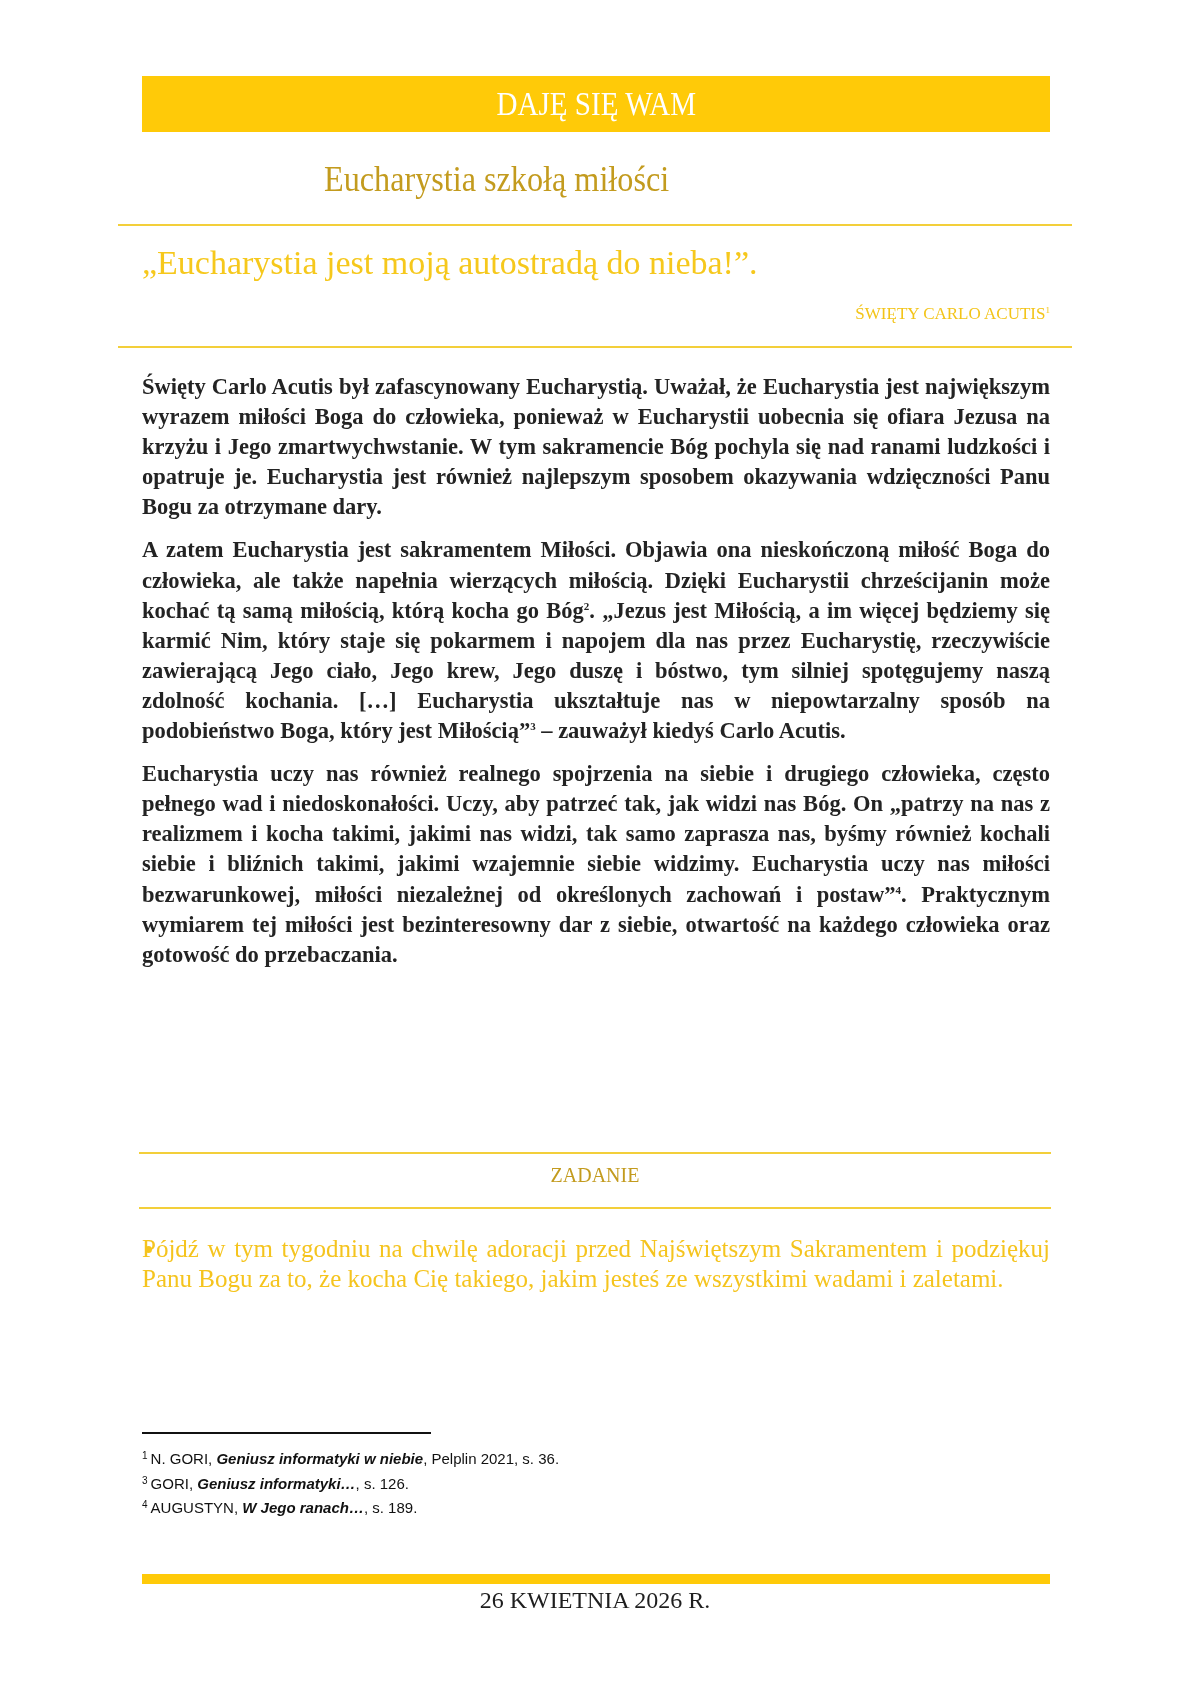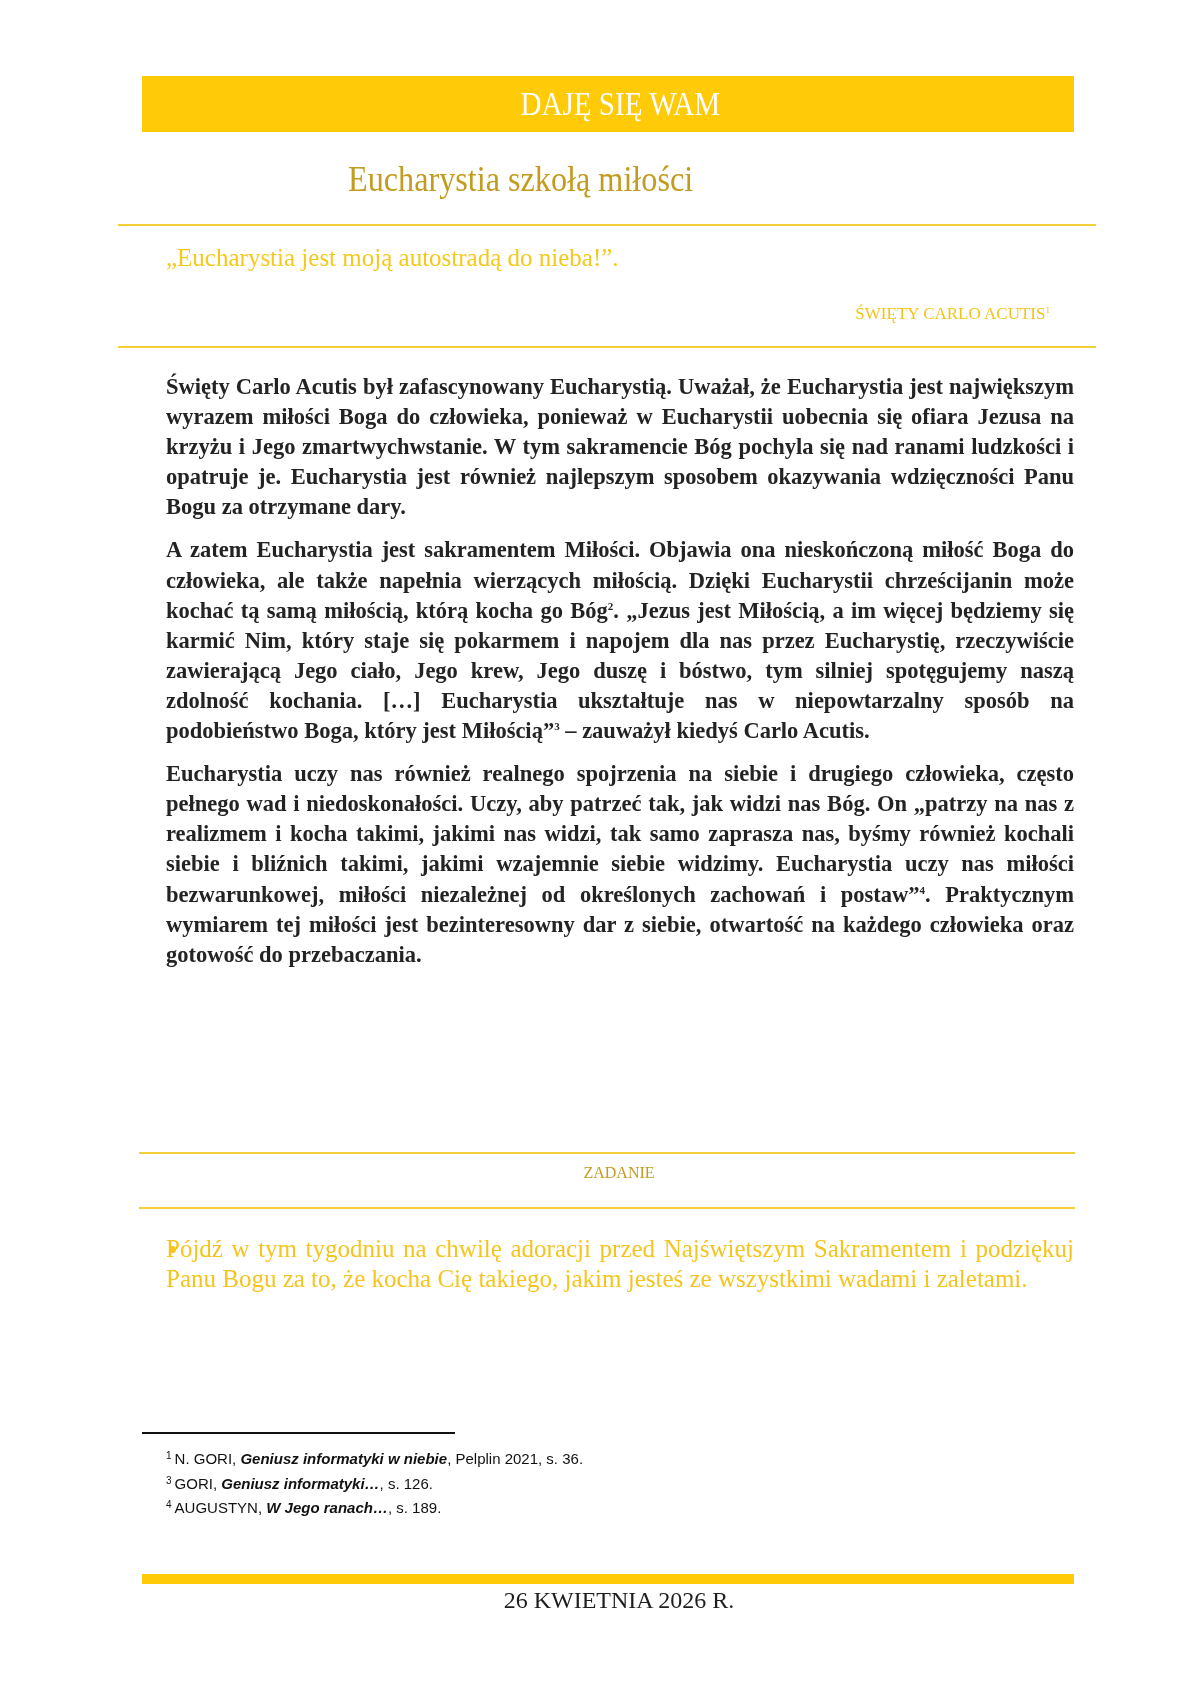--- a/index.html
+++ b/index.html
@@ -1,37 +1,37 @@
 <!DOCTYPE html>
 <html><head>
 <meta charset="utf-8">
 <style>
   html, body { margin: 0; padding: 0; background: #ffffff; }
   body { width: 1190px; height: 1683px; position: relative; overflow: hidden;
          font-family: "DejaVu Serif", "Liberation Serif", serif; color: #1e1e1e; }
-  .abs { position: absolute; padding-left: 24px; }
+  .abs { position: absolute; }
   .banner { left: 142px; top: 76px; width: 908px; height: 56px; background: #FFCA08;
             display: flex; align-items: center; justify-content: center; }
   .banner-text { color: #ffffff; font-family: "Liberation Serif", serif; font-size: 33px;
                  letter-spacing: 0px; transform: scaleX(0.88); }
   .title { left: 0; width: 994px; top: 160px; text-align: center; color: #C39B1E;
            font-family: "Liberation Serif", serif; font-size: 35px; }
   .title span { display: inline-block; transform: scaleX(0.92); }
   .rule { height: 2px; background: #F3CF3A; }
   .quote { left: 142px; top: 244px; color: #F6C81C; font-family: "Liberation Serif", serif;
-           font-size: 25px; }
+           font-size: 34px; }
   .attribution { right: 140px; top: 304px; color: #F3C418; font-family: "Liberation Serif", serif;
                  font-size: 17px; }
   .attribution sup { font-size: 9px; vertical-align: 6px; }
   .body { left: 142px; top: 372px; width: 908px; font-family: "Liberation Serif", serif;
           font-size: 22.5px; line-height: 30.1px; text-align: justify; color: #232323; }
   .body p { margin: 0 0 13px 0; font-weight: bold; }
   .body sup { font-size: 11px; vertical-align: 8px; line-height: 0; }
   .zadanie { left: 0; width: 1190px; top: 1164px; text-align: center; color: #C39B1E;
-             font-family: "Liberation Serif", serif; font-size: 16px; }
+             font-family: "Liberation Serif", serif; font-size: 20px; }
   .task { left: 142px; top: 1234px; width: 908px; display: flex;
           font-family: "Liberation Serif", serif; font-size: 25px; line-height: 30px;
           color: #F5C41E; flex-direction: column; }
   .task .bullet { width: 36px; flex: none; position: relative; }
   .task .bullet i { position: absolute; left: 3px; top: 12px; width: 7px; height: 7px;
                     border-radius: 50%; background: #F5C41E; display: block; }
   .task .task-text { text-align: justify; flex: 1; }
   .fn-rule { left: 142px; top: 1432px; width: 289px; height: 1.5px; background: #111; }
   .footnotes { left: 142px; top: 1447px; font-family: "Liberation Sans", sans-serif;
                font-size: 15px; line-height: 24.7px; color: #111; }

